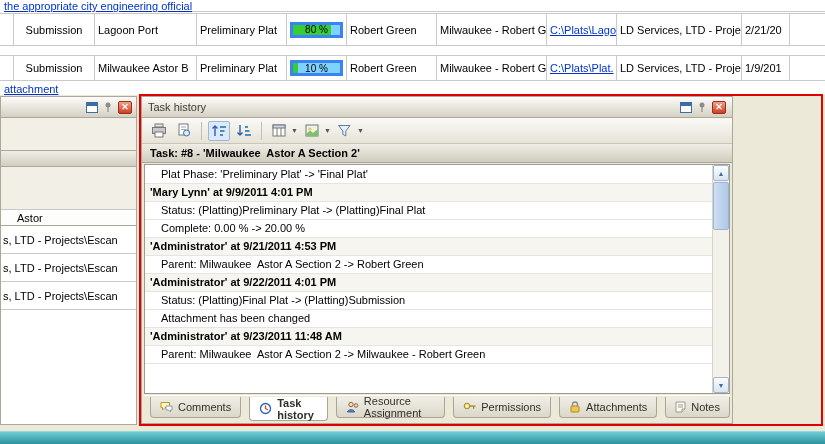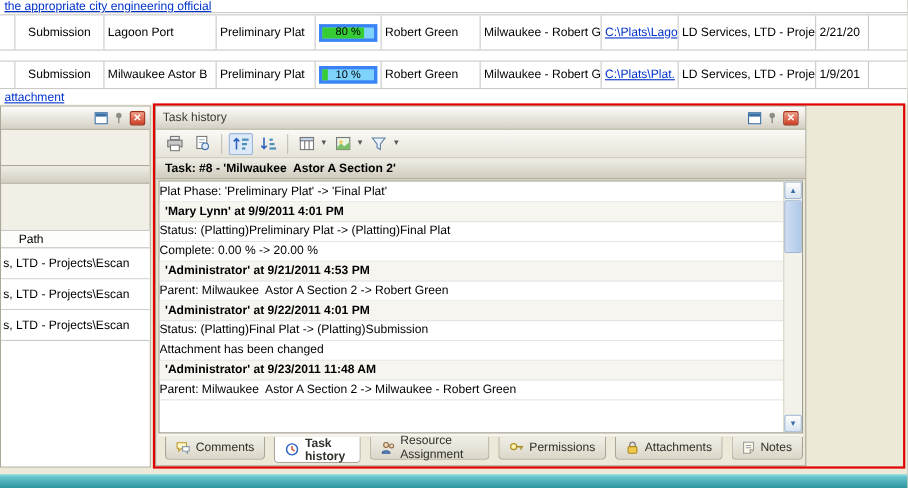--- a/index.html
+++ b/index.html
@@ -67,21 +67,21 @@
     border-left:1px solid #7F9DB9; display:flex; align-items:center; justify-content:center;
     font-size:7px; color:#333; }
   .th-taskheader { height:19px; background:linear-gradient(#EFEDE5,#D0CCBE);
     border-bottom:1px solid #A9A59A; display:flex; align-items:center; padding:0 8px;
     font-weight:bold; white-space:pre; }
   .th-list { position:absolute; left:2px; right:2px; top:67px; bottom:29px;
     background:#fff; border:1px solid #9D9A8E; overflow:hidden; }
   .entries { position:absolute; left:0; top:1px; right:17px; }
   .entry { height:18px; line-height:17px; border-bottom:1px solid #E4E4E0;
     white-space:pre; overflow:hidden; }
-  .entry.detail { }
+  .entry.detail { padding-left:16px; }
   .entry.header { padding-left:5px; font-weight:bold; background:#F6F5F0; }
   .vscroll { position:absolute; right:0; top:0; bottom:0; width:17px;
     background:#F2F1EA; border-left:1px solid #D8D4C8; }
   .sbtn { position:absolute; left:0; width:16px; height:16px;
     background:linear-gradient(#FDFDFB,#D9E4F1); border:1px solid #9EB6D3; border-radius:2px;
     display:flex; align-items:center; justify-content:center; font-size:7px; color:#3A6EA5; }
   .sbtn.up{ top:0; } .sbtn.down{ bottom:0; }
   .sthumb { position:absolute; left:0; top:17px; width:16px; height:48px;
     background:linear-gradient(90deg,#CFDEF3,#AFC8E8); border:1px solid #9EB6D3; border-radius:2px; }
   .th-tabs { position:absolute; left:2px; right:2px; bottom:2px; height:26px;
@@ -155,21 +155,21 @@
       <span>
           <svg width="12" height="12">
             <circle cx="6" cy="4" r="2.5" fill="#8d8d85"></circle>
             <rect x="5.4" y="6" width="1.2" height="5" fill="#8d8d85"></rect>
           </svg>
         </span>
       <span class="close-icon">✕</span>
     </div>
     <div class="lp-band"></div>
     <div class="lp-colheader">
-      <span>Path</span>
+      <span>Astor</span>
     </div>
     <div class="lp-rows">
       <div class="lp-row">s, LTD - Projects\Escan</div>
       <div class="lp-row">s, LTD - Projects\Escan</div>
       <div class="lp-row">s, LTD - Projects\Escan</div>
     </div>
   </div>
 
   <div class="th-panel">
 

